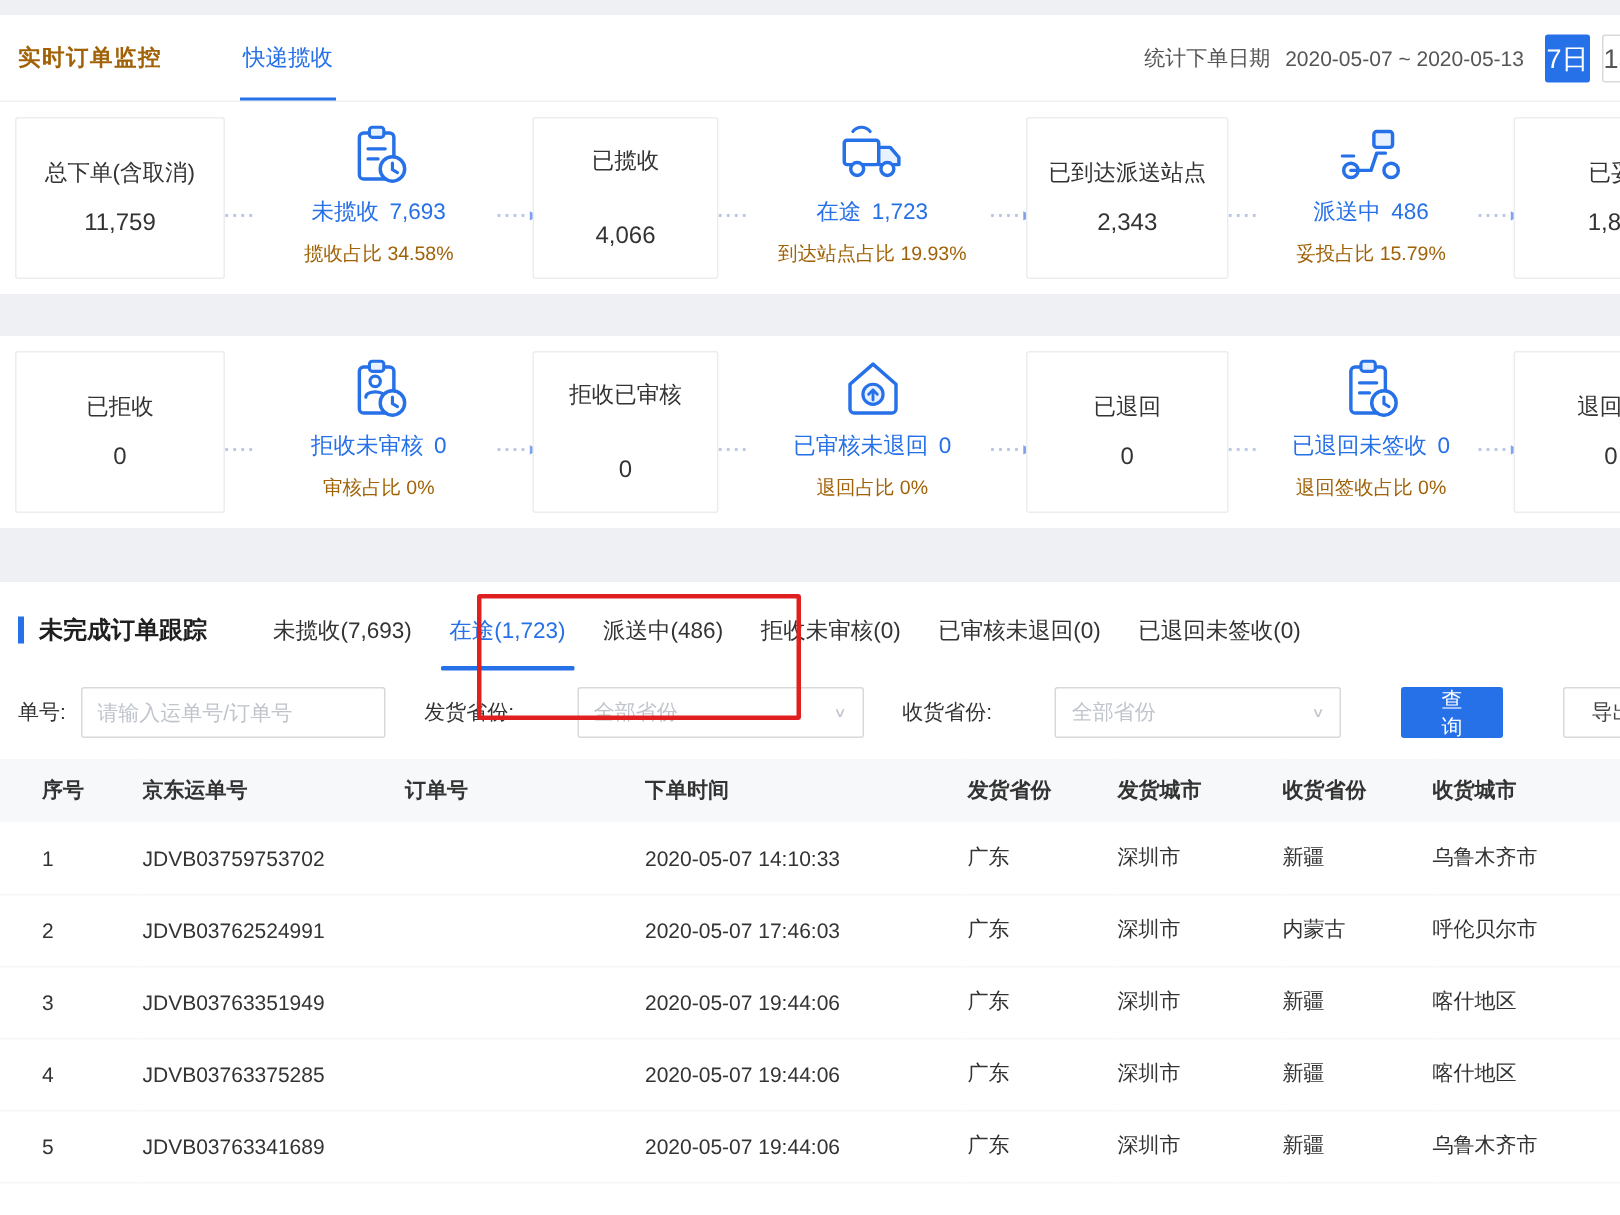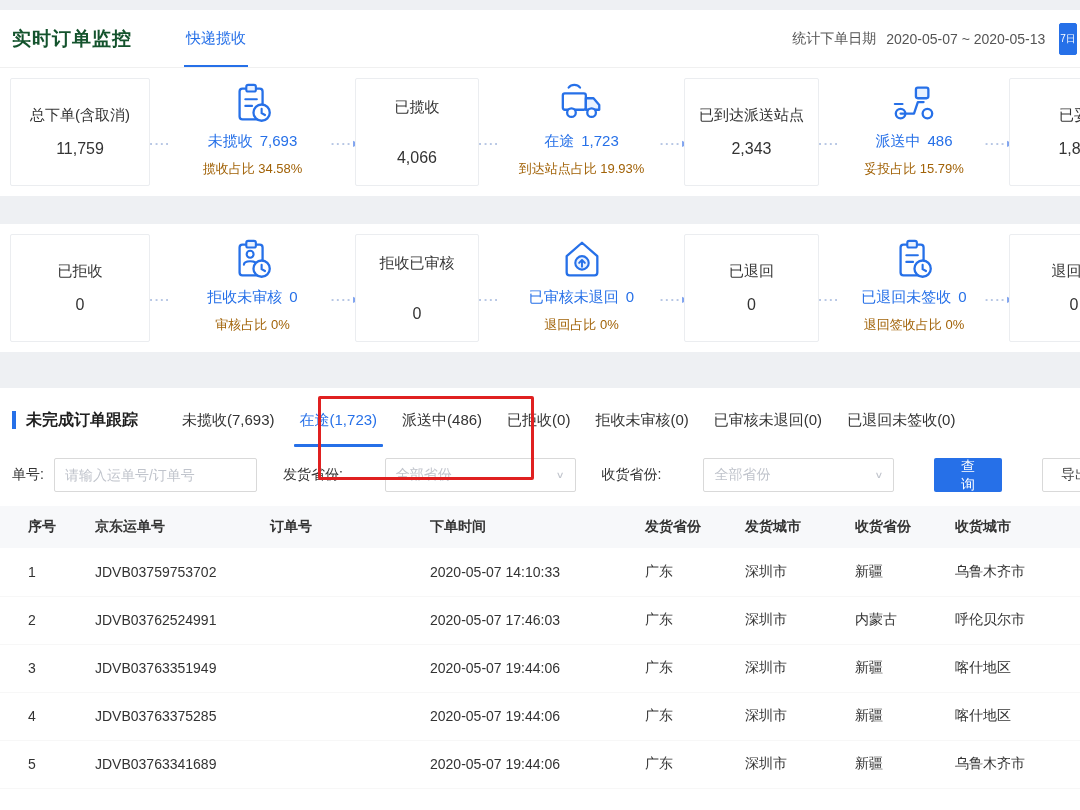--- a/index.html
+++ b/index.html
@@ -10,34 +10,34 @@
     color:#333; position:relative; font-size:14px;
   }
   .page { width:1120px; position:relative; }
 
   
   .topbar {
     margin-top:10px; background:#fff; height:58px;
     display:flex; align-items:center; padding:0 12px;
     border-bottom:1px solid #f0f0f0; position:relative;
   }
-  .page-title { font-size:19px; font-weight:bold; color:#14532d; letter-spacing:1px; }
+  .page-title { font-size:15px; font-weight:bold; color:#a16207; letter-spacing:1px; }
   .nav-tab {
     margin-left:54px; color:#2670e8; font-size:15px;
     height:100%; display:flex; align-items:center; position:relative; cursor:pointer;
   }
   .nav-tab::after {
     content:""; position:absolute; left:-2px; right:-2px; bottom:0;
     height:2px; background:#2670e8;
   }
   .topbar-right { margin-left:auto; display:flex; align-items:center; }
   .date-label { color:#555; font-size:14px; margin-right:10px; }
   .date-range { color:#555; font-size:14px; margin-right:14px; }
   .btn-range {
-    font-size:10px; height:32px; padding:0 0; border-radius:2px; cursor:pointer;
+    font-size:18px; height:32px; padding:0 0; border-radius:2px; cursor:pointer;
   }
   .btn-range.active { background:#2670e8; color:#fff; border:1px solid #2670e8; }
   .btn-range.inactive { background:#fff; color:#555; border:1px solid #d9d9d9; margin-left:8px; }
 
   
   .flow-section {
     background:#fff; height:128px; padding:10px 10px;
     display:flex; align-items:stretch;
   }
   .flow-section.second { margin-top:28px; }
@@ -275,21 +275,20 @@
   <div class="tracking">
     <div class="tracking-head">
       <div class="section-title">
         <span class="title-marker"></span>
         <span>未完成订单跟踪</span>
       </div>
       <div class="tabs">
         <div class="tab">未揽收(7,693)</div>
         <div class="tab active">在途(1,723)</div>
         <div class="tab">派送中(486)</div>
-        <div class="tab">已拒收(0)</div>
         <div class="tab">拒收未审核(0)</div>
         <div class="tab">已审核未退回(0)</div>
         <div class="tab">已退回未签收(0)</div>
       </div>
     </div>
 
     <div class="filter-row">
       <span class="filter-label">单号:</span>
       <input class="text-input" type="text" placeholder="请输入运单号/订单号" style="">
       <span class="filter-label gap-l">发货省份:</span>

